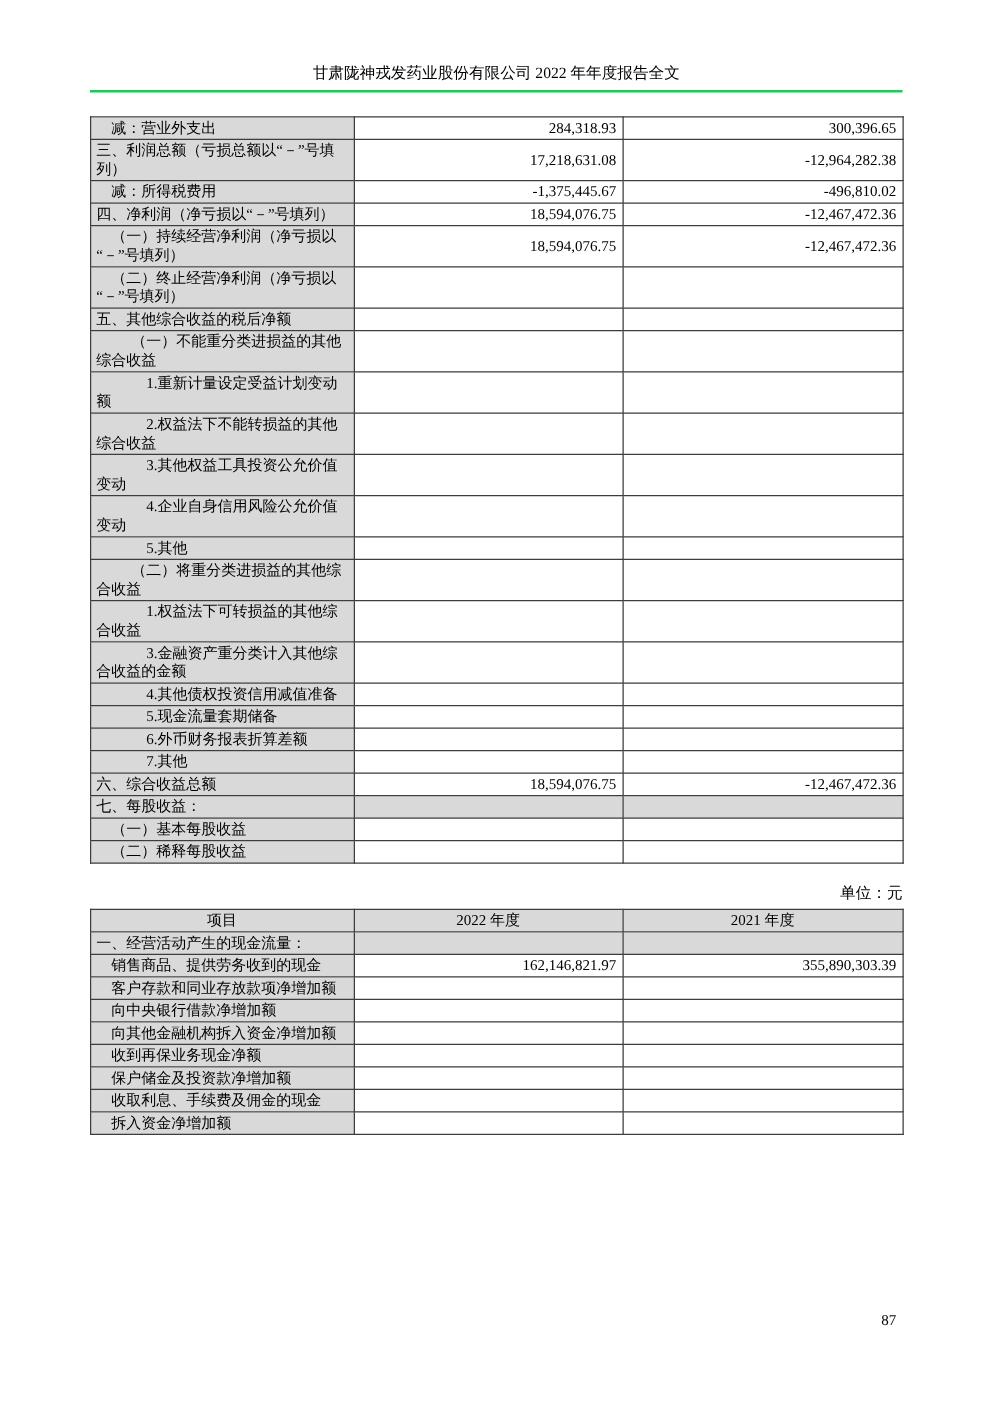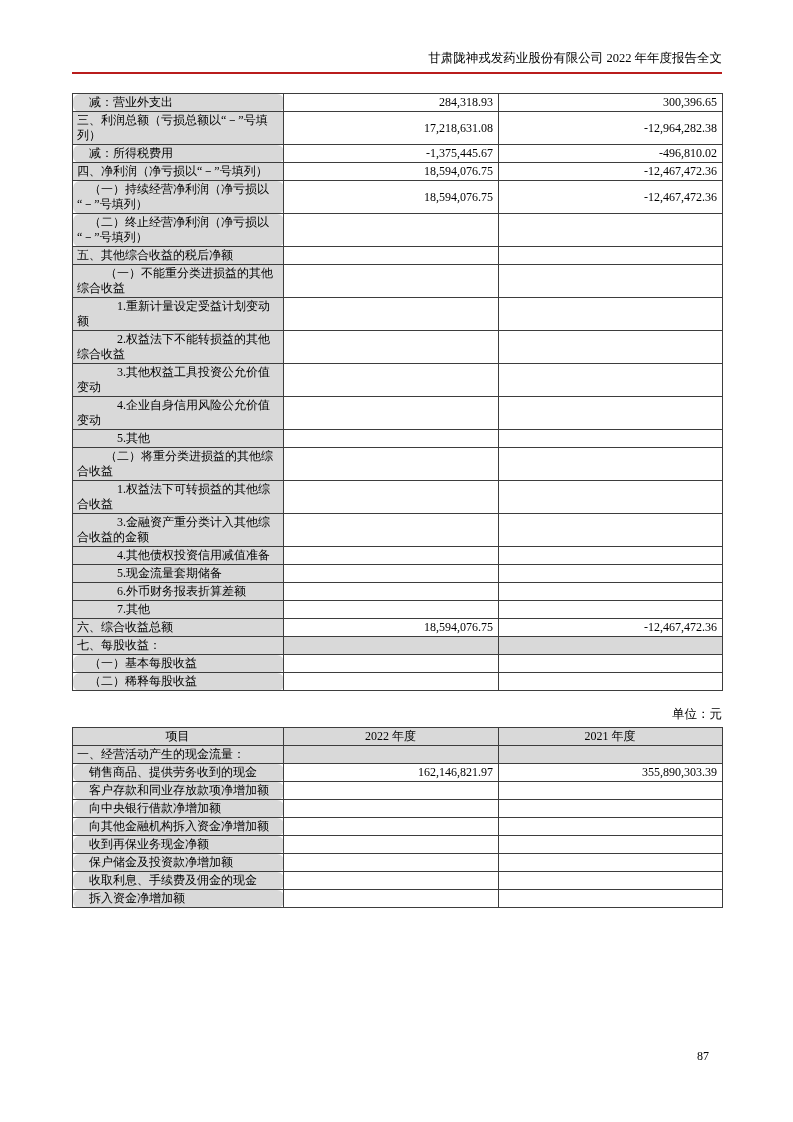--- a/index.html
+++ b/index.html
@@ -10,22 +10,22 @@
     overflow:hidden;
     font-family:"Liberation Serif","DejaVu Serif",serif;
     color:#000;
   }
   .content { position:absolute; left:72px; top:0; width:650px; }
 
   
   .doc-header {
     padding-top:50px;
     padding-bottom:5px;
-    border-bottom:2px solid #b91c1c;
-    text-align:right;
+    border-bottom:2px solid #22c55e;
+    text-align:center;
     font-size:12.5px;
     line-height:17px;
   }
 
   
   table {
     border-collapse:collapse;
     width:650px;
     table-layout:fixed;
   }
@@ -43,42 +43,42 @@
   }
   th {
     background:#d9d9d9;
     font-weight:normal;
     text-align:center;
   }
   .c-label { background:#d9d9d9; text-align:left; }
   .c-val   { background:#ffffff; text-align:right; font-family:"Liberation Serif","DejaVu Serif",serif; }
   tr.fill .c-val { background:#d9d9d9; }
   .ind0 { text-indent:0; }
-  .ind1 { text-indent:12px;border-radius:7px; }
+  .ind1 { text-indent:12px; }
   .ind2 { text-indent:28px; }
   .ind3 { text-indent:40px; }
 
   
   .section-title {
     margin:20px 0 0 0;
     font-family:"Liberation Sans","DejaVu Sans",sans-serif;
     font-weight:bold;
     font-size:14px;
     line-height:16px;
   }
   .unit-line {
     margin:15px 0 5px 0;
     text-align:right;
     font-size:12.5px;
     line-height:16px;
   }
 
   .page-number {
     position:absolute;
-    right:84px;
+    right:76px;
     bottom:58px;
     font-size:12px;
     line-height:15px;
   }
 </style>
 </head>
 <body>
 
 <div class="page">
   <div class="content">

